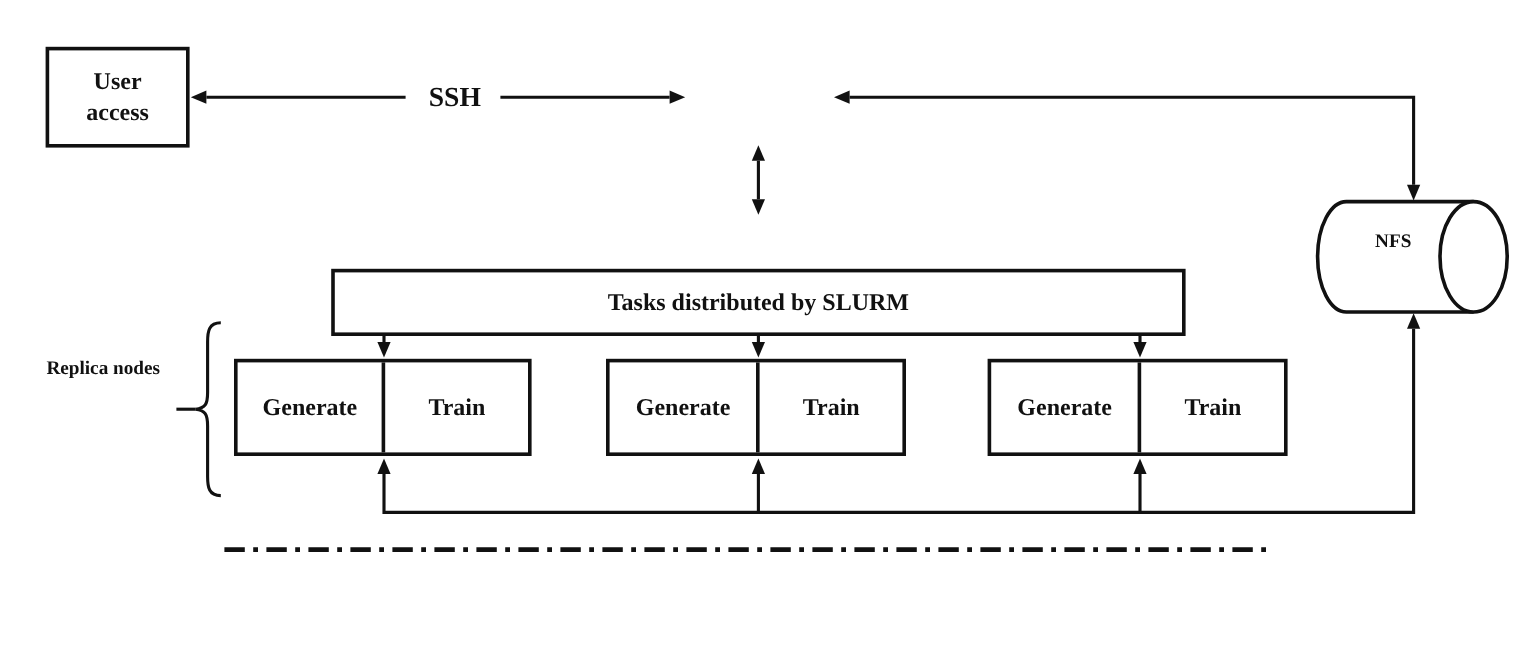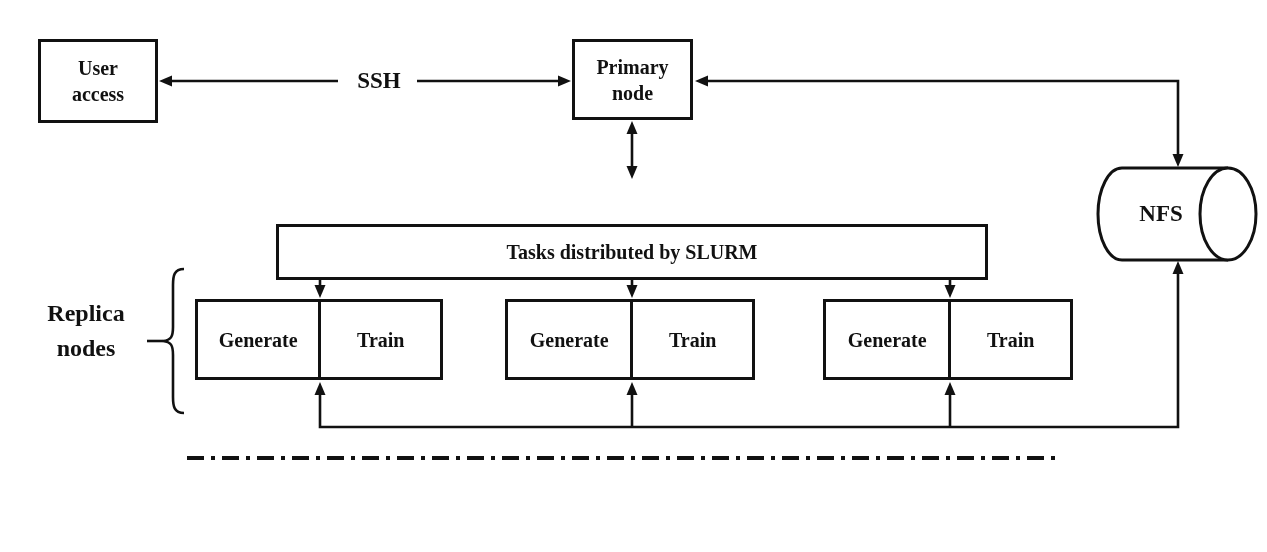--- a/index.html
+++ b/index.html
@@ -14,22 +14,22 @@
     font-weight:bold;font-size:20px;line-height:1.3;
   }
   .split{display:flex;align-items:stretch;justify-content:flex-start;padding:0;}
   .cell{display:flex;align-items:center;justify-content:center;box-sizing:border-box;}
   .cell.first{border-right:3px solid #111111;}
   .floating-label{
     position:absolute;display:flex;align-items:center;justify-content:center;
     text-align:center;font-weight:bold;background:transparent;
   }
   #ssh-label{left:339px;top:64px;width:80px;height:34px;font-size:23px;}
-  #nfs-label{left:1113px;top:172px;width:96px;height:84px;font-size:23px;}
-  #replica-label{left:25px;top:296px;width:122px;font-size:24px;line-height:1.45;}
+  #nfs-label{left:1113px;top:160px;width:96px;height:84px;font-size:16px;}
+  #replica-label{left:25px;top:296px;width:122px;font-size:16px;line-height:1.45;}
   #user-access-box{left:38px;top:39px;width:120px;height:84px;padding:4px 15px;}
   #primary-node-box{left:572px;top:39px;width:121px;height:81px;padding:4px 10px;}
   #slurm-box{left:276px;top:180px;width:712px;height:56px;margin-top:44px;}
   #cluster-box{left:276px;top:477px;width:714px;height:53px;}
   .replica-box{top:299px;height:81px;}
   #replica-box-0{left:195px;width:248px;}
   #replica-box-0 .cell.first{width:125px;}
   #replica-box-0 .cell.second{width:120px;}
   #replica-box-1{left:505px;width:250px;}
   #replica-box-1 .cell.first{width:127px;}
@@ -87,23 +87,20 @@
       <line x1="147" y1="341" x2="163" y2="341"></line>
     </g>
 
     <line x1="187" y1="458" x2="1060" y2="458" stroke="#111111" stroke-width="4" stroke-dasharray="17 7 4 7"></line>
   </svg>
 
   <div class="box" id="user-access-box">
     <span>User access</span>
   </div>
 
-  <div class="box" id="primary-node-box">
-    <span>Primary node</span>
-  </div>
 
   <div class="box" id="slurm-box">
     <span>Tasks distributed by SLURM</span>
   </div>
 
   <div class="box split replica-box" id="replica-box-0">
     <div class="cell first">
       <span>Generate</span>
     </div>
     <div class="cell second">

